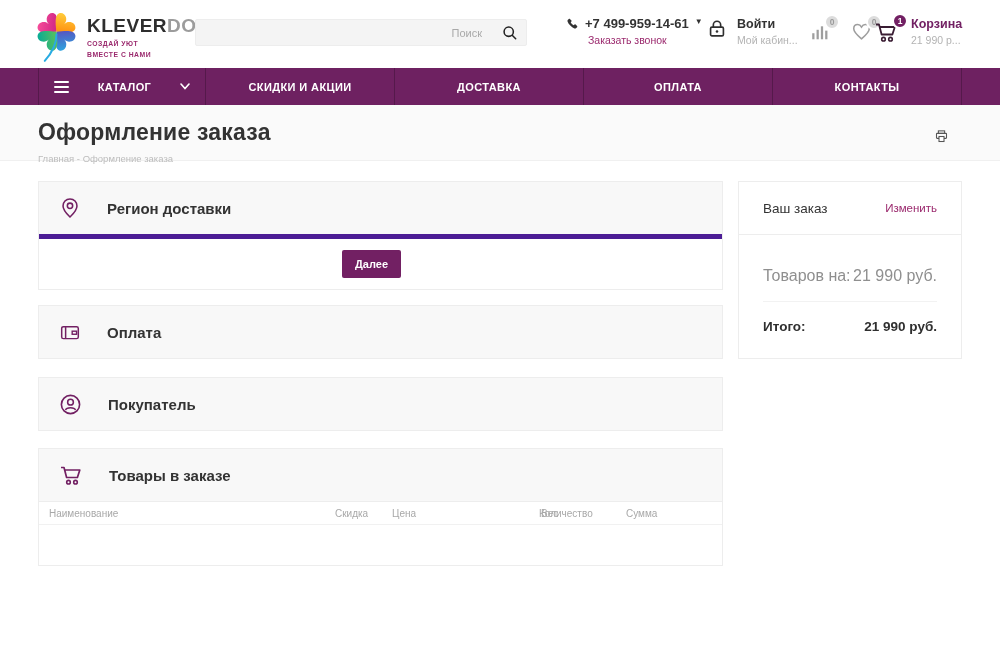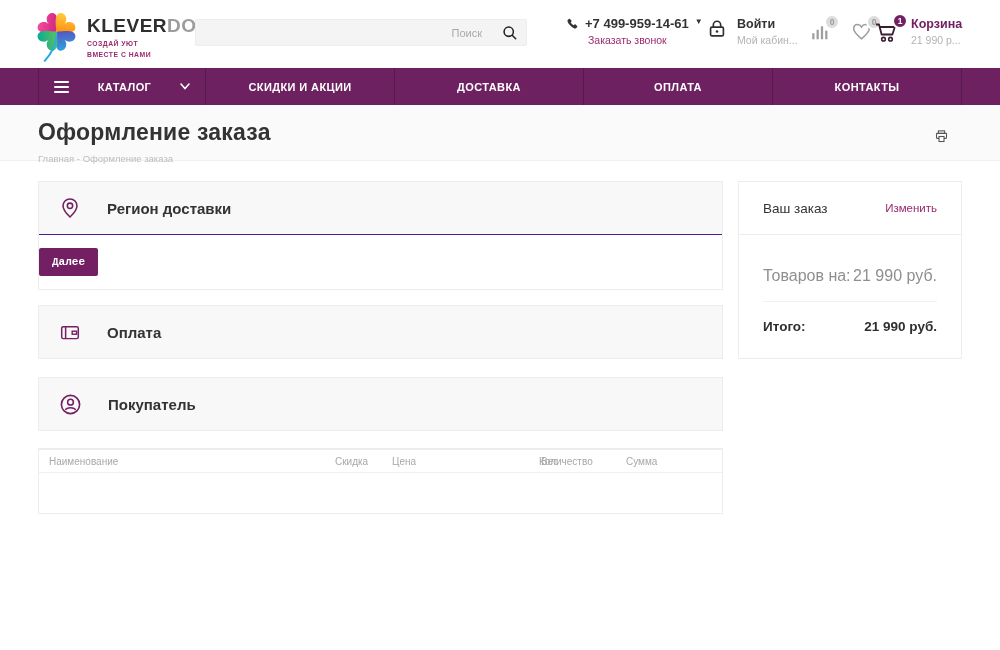--- a/index.html
+++ b/index.html
@@ -64,21 +64,21 @@
   .sec-head svg { flex:0 0 auto; }
   .sec-title { font-size:15px; font-weight:bold; color:#333; }
   .sec-body { padding:20px 0 0 52px; height:84px; }
   .field-label { font-size:10.5px; color:#9b9b9b; margin-bottom:9px; }
   .radio-row { display:flex; align-items:center; }
   .radio-opt { display:flex; align-items:center; gap:8px; margin-right:20px; cursor:pointer; }
   .radio { width:17px; height:17px; border-radius:50%; background:#f3f3f3; border:1px solid #e3e3e3;
     display:flex; align-items:center; justify-content:center; font-size:9px; color:transparent; }
   .radio.checked { background:var(--primary); border-color:var(--primary); color:#fff; }
   .radio-label { font-size:12.5px; font-weight:bold; color:#333; }
-  .sec-foot { border-top:1px solid #4c1d95; height:55px; display:flex; align-items:center; justify-content:flex-start; padding-right:18px;font-family:Liberation Mono, monospace; }
+  .sec-foot { border-top:5px solid #4c1d95; height:55px; display:flex; align-items:center; justify-content:center; padding-right:18px; }
   .btn-next { background:var(--primary); color:#fff; border:none; border-radius:2px; font-family:inherit;
     font-size:11px; font-weight:bold; padding:8px 13px; cursor:pointer; }
   .mt15 { margin-top:15px; } .mt18 { margin-top:18px; } .mt17 { margin-top:17px; }
   .table-head { position:relative; height:24px; border-top:1px solid #ededed; border-bottom:1px solid #f1f1f1; background:#fff; }
   .table-head span { position:absolute; top:6px; font-size:10px; color:#a8a8a8; }
   .th0{left:10px;} .th1{left:296px;} .th2{left:353px;} .th3{left:466px;margin-left:36px;} .th4{left:500px;} .th5{left:587px;}
   .table-body { height:40px; }
   
   .sidebar { position:absolute; top:20px; right:38px; width:224px; border:1px solid #ededed; background:#fff; }
   .sb-head { height:53px; display:flex; align-items:center; justify-content:space-between; padding:0 24px; border-bottom:1px solid #ededed; }
@@ -272,20 +272,28 @@
         <svg width="23" height="23" viewBox="0 0 24 24">
           <circle cx="12" cy="12" r="9.5" fill="none" stroke="var(--primary)" stroke-width="1.7"></circle>
           <circle cx="12" cy="9.6" r="3" fill="none" stroke="var(--primary)" stroke-width="1.6"></circle>
           <path d="M6.8,17.8 C8,14.6 16,14.6 17.2,17.8" fill="none" stroke="var(--primary)" stroke-width="1.6"></path>
         </svg>
         <span class="sec-title">Покупатель</span>
       </div>
     </div>
 
     <div class="section mt17">
+      <div class="sec-head">
+        <svg width="24" height="22" viewBox="0 0 24 22">
+          <path d="M2,3.5 h3 l2.6,10 h10.8 l2.4,-7.5 H6.2" fill="none" stroke="var(--primary)" stroke-width="1.7" stroke-linejoin="round"></path>
+          <circle cx="9.5" cy="18.2" r="1.8" fill="none" stroke="var(--primary)" stroke-width="1.6"></circle>
+          <circle cx="16.5" cy="18.2" r="1.8" fill="none" stroke="var(--primary)" stroke-width="1.6"></circle>
+        </svg>
+        <span class="sec-title">Товары в заказе</span>
+      </div>
       <div class="table-head">
         <span class="th0">Наименование</span>
         <span class="th1">Скидка</span>
         <span class="th2">Цена</span>
         <span class="th3">Вес</span>
         <span class="th4">Количество</span>
         <span class="th5">Сумма</span>
       </div>
       <div class="table-body"></div>
     </div>

